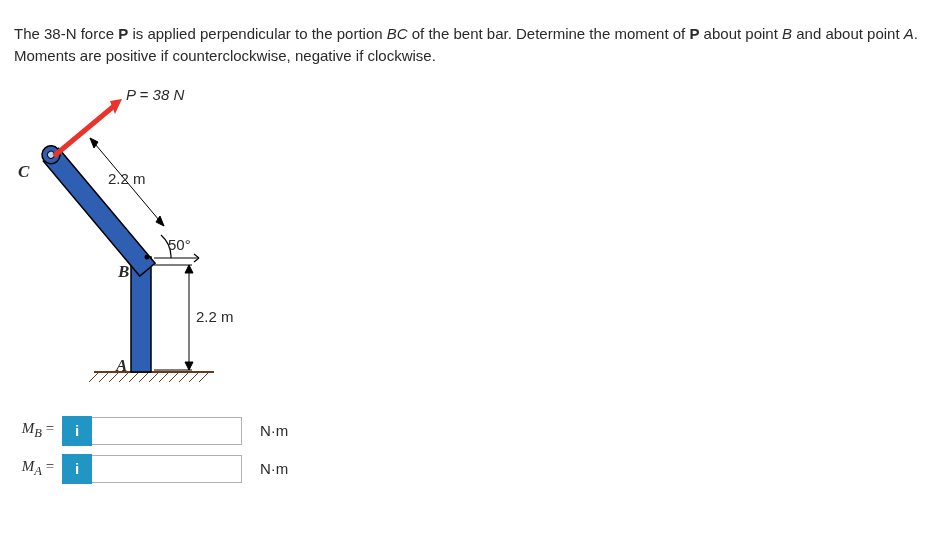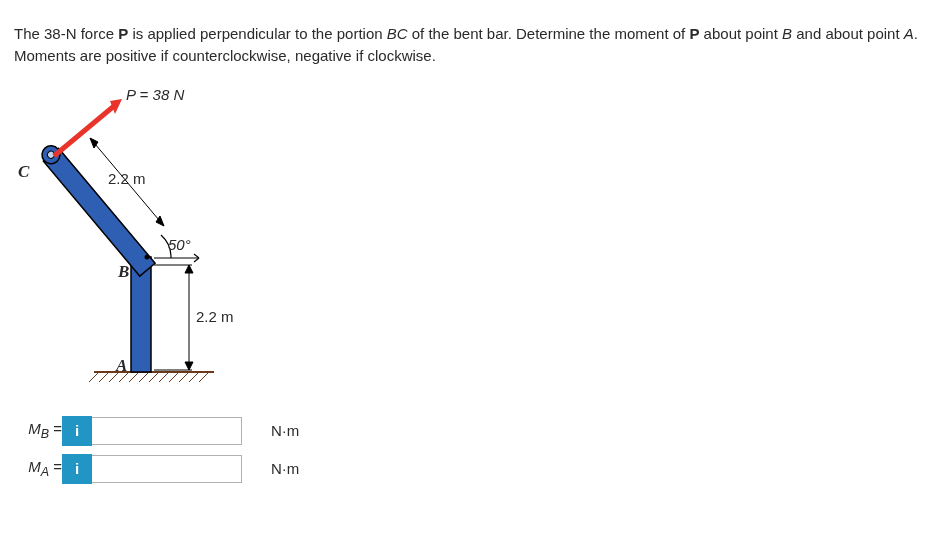--- a/index.html
+++ b/index.html
@@ -19,38 +19,38 @@
     height: 320px;
     margin-top: 2px;
   }
   .answers-block { margin-top: 14px; }
   .answers-label { margin-bottom: 10px; }
   .answer-row {
     display: flex;
     align-items: center;
     margin-bottom: 8px;
   }
-  .var-label { width: 48px; text-align: right; }
+  .var-label { width: 48px; text-align: center; font-family: Liberation Serif, serif; }
   .i-box {
     width: 28px; height: 28px;
     background: #2196c4;
     color: #fff;
     font-weight: bold;
     display: flex; align-items: center; justify-content: center;
     border: 1px solid #2196c4;
   }
   .num-input {
     height: 28px; width: 150px;
     border: 1px solid #b0b0b0;
     border-left: none;
     padding: 0 6px;
     font-size: 14px;
     box-sizing: border-box;
   }
-  .unit { margin-left: 29px; }
+  .unit { margin-left: 18px; }
 </style>
 </head>
 <body>
 
 <p>
   <span>The 38-N force </span><span class="strong">P</span><span> is applied perpendicular to the portion </span><span class="italic">BC</span><span> of the bent bar. Determine the moment of </span><span class="strong">P</span><span> about point </span><span class="italic">B</span><span> and about point </span><span class="italic">A</span><span>. Moments are positive if counterclockwise, negative if clockwise.</span>
 </p>
 
 <div class="diagram">
   <svg viewBox="0 0 260 320" width="260" height="320">
@@ -104,21 +104,21 @@
 
     <g>
       <line x1="40" y1="74" x2="100" y2="24" stroke="#e8342a" stroke-width="5"></line>
       <polygon points="108,17 96,19 101,32" fill="#e8342a"></polygon>
     </g>
   </svg>
 
   
   <div style="position:absolute; left:112px; top:2px; font-style:italic;">P = 38 N</div>
   <div style="position:absolute; left:94px; top:86px;">2.2 m</div>
-  <div style="position:absolute; left:154px; top:152px;font-style:italic;">50°</div>
+  <div style="position:absolute; left:154px; top:152px;">50°</div>
   <div style="position:absolute; left:182px; top:224px;">2.2 m</div>
   <div style="position:absolute; left:4px; top:78px; font-style:italic; font-weight:bold; font-family:serif; font-size:17px;">C</div>
   <div style="position:absolute; left:104px; top:178px; font-style:italic; font-weight:bold; font-family:serif; font-size:17px;">B</div>
   <div style="position:absolute; left:102px; top:272px; font-style:italic; font-weight:bold; font-family:serif; font-size:17px;">A</div>
 </div>
 
 <div class="answers-block">
 
   <div class="answer-row">
     <span class="var-label">

